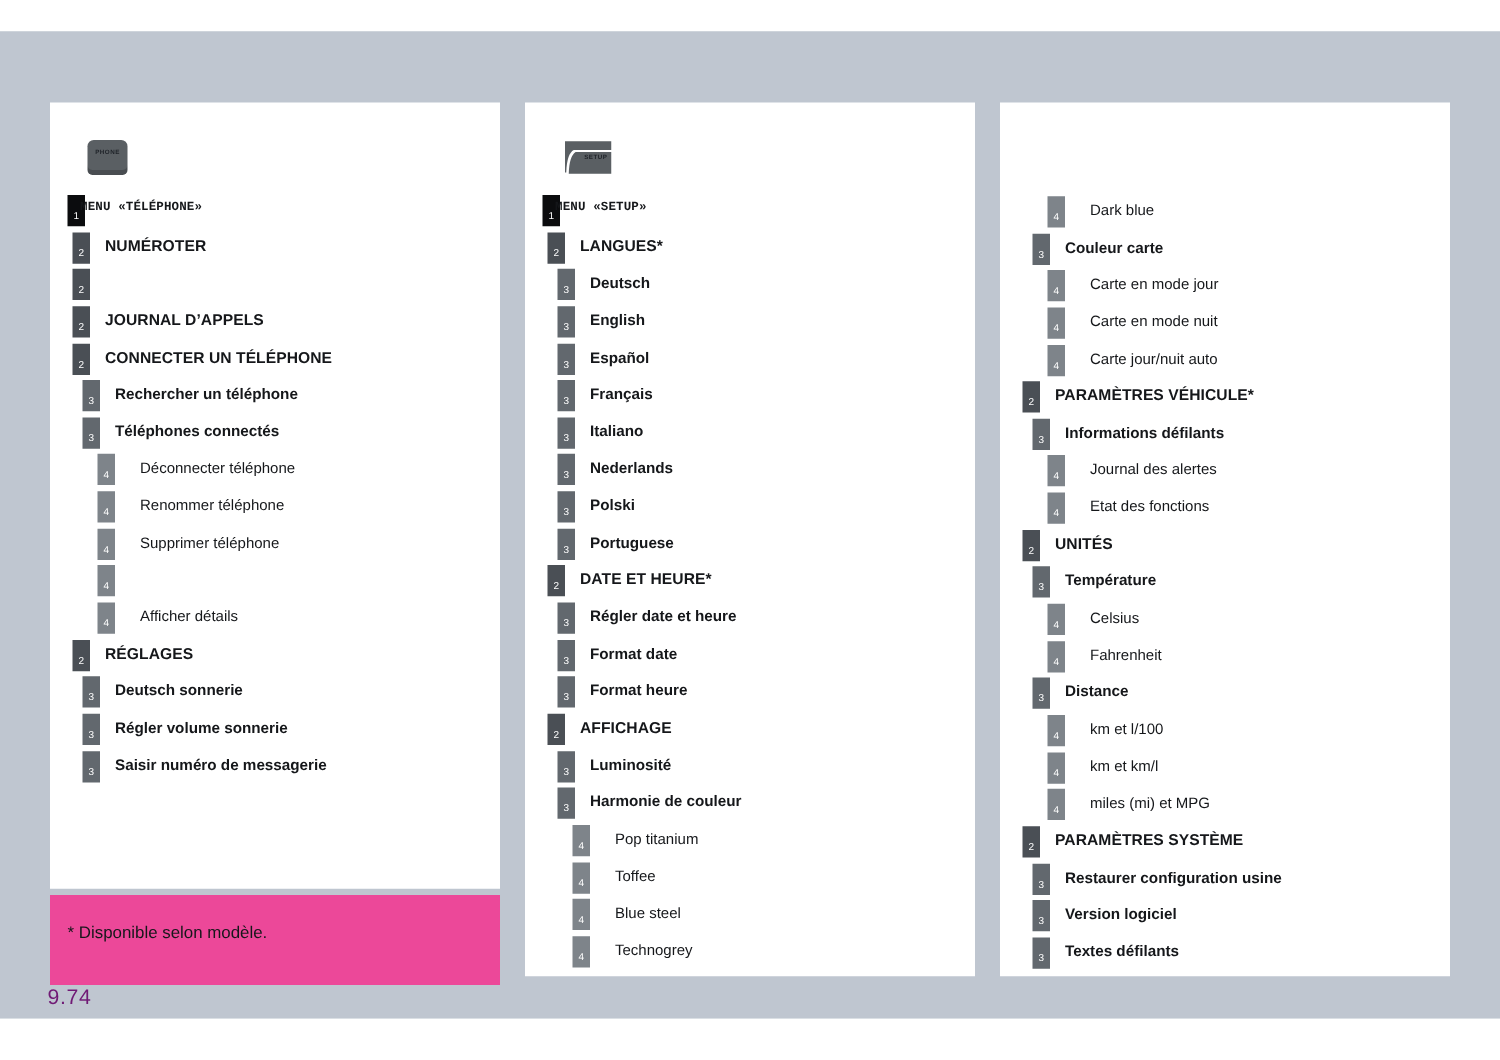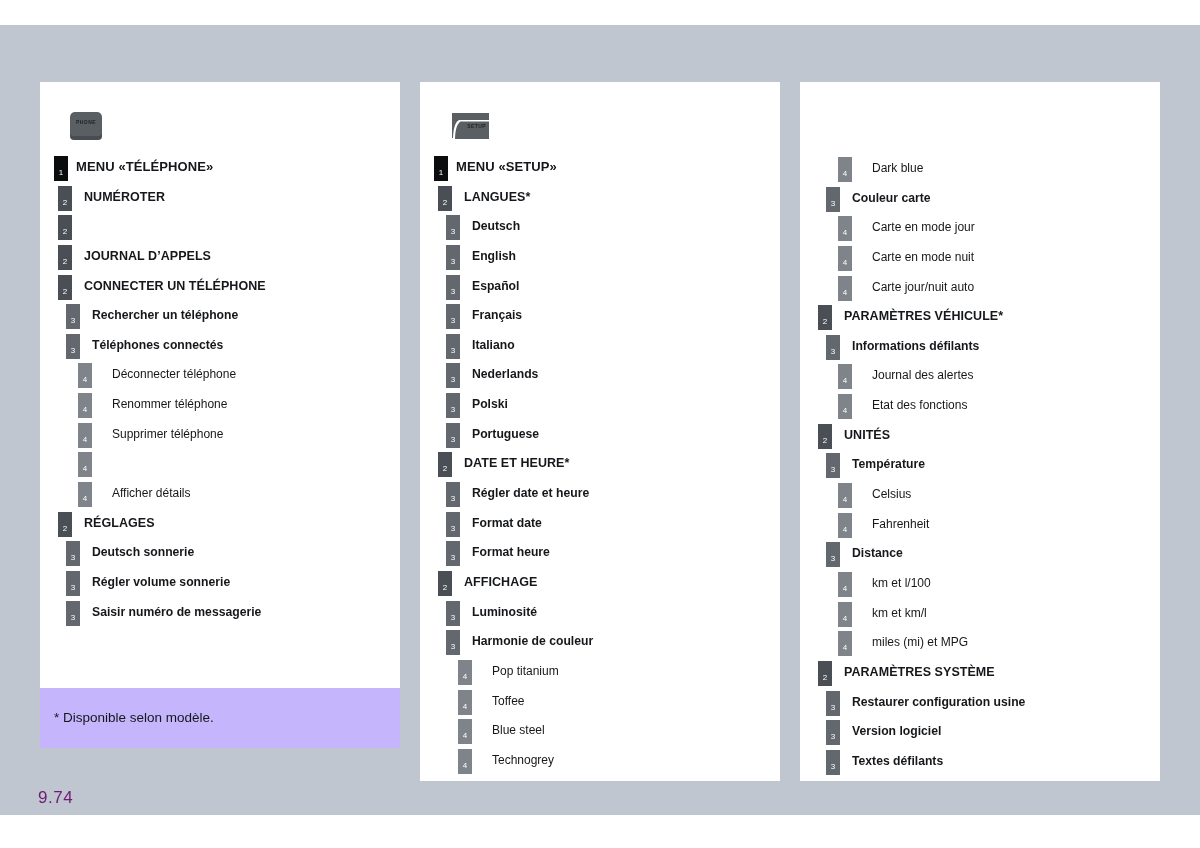--- a/index.html
+++ b/index.html
@@ -119,42 +119,42 @@
   .label {
     position: absolute;
     top: 0;
     line-height: 26px;
     color: #15171a;
     white-space: nowrap;
   }
 
   
   .lvl1 .badge { left: 14px; background: #0b0c0e; }
-  .lvl1 .label { left: 36px; font-size: 13px; font-weight: bold; letter-spacing: 0.1px; }
+  .lvl1 .label { left: 24px; font-size: 10px; font-weight: bold; letter-spacing: 0.1px; font-family: Liberation Mono, monospace; }
 
   .lvl2 .badge { left: 18px; background: #4a4f55; }
   .lvl2 .label { left: 44px; font-size: 12.5px; font-weight: bold; letter-spacing: 0.05px; }
 
   .lvl3 .badge { left: 26px; background: #62686e; }
   .lvl3 .label { left: 52px; font-size: 12.2px; font-weight: bold; }
 
   .lvl4 .badge { left: 38px; background: #7e848a; }
   .lvl4 .label { left: 72px; font-size: 12px; font-weight: normal; }
 
   
   .tree-offset-head { padding-top: 72px; }
 
   
   .footnote {
     position: absolute;
     left: 40px;
-    top: 688px;
+    top: 716px;
     width: 360px;
-    height: 60px;
-    background: #c4b5fd;
+    height: 72px;
+    background: #ec4899;
   }
   .footnote .text {
     position: absolute;
     left: 14px;
     top: 22px;
     font-size: 13.5px;
     color: #15171a;
   }
 
   .page-number {

